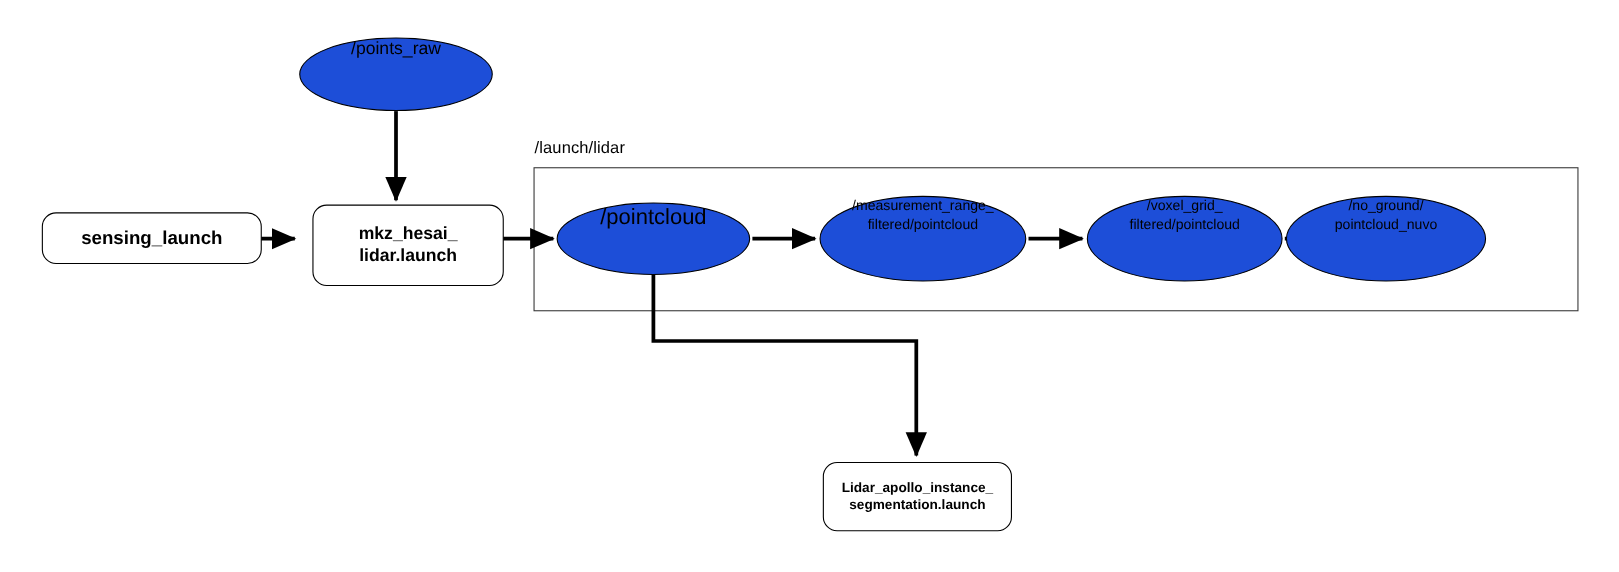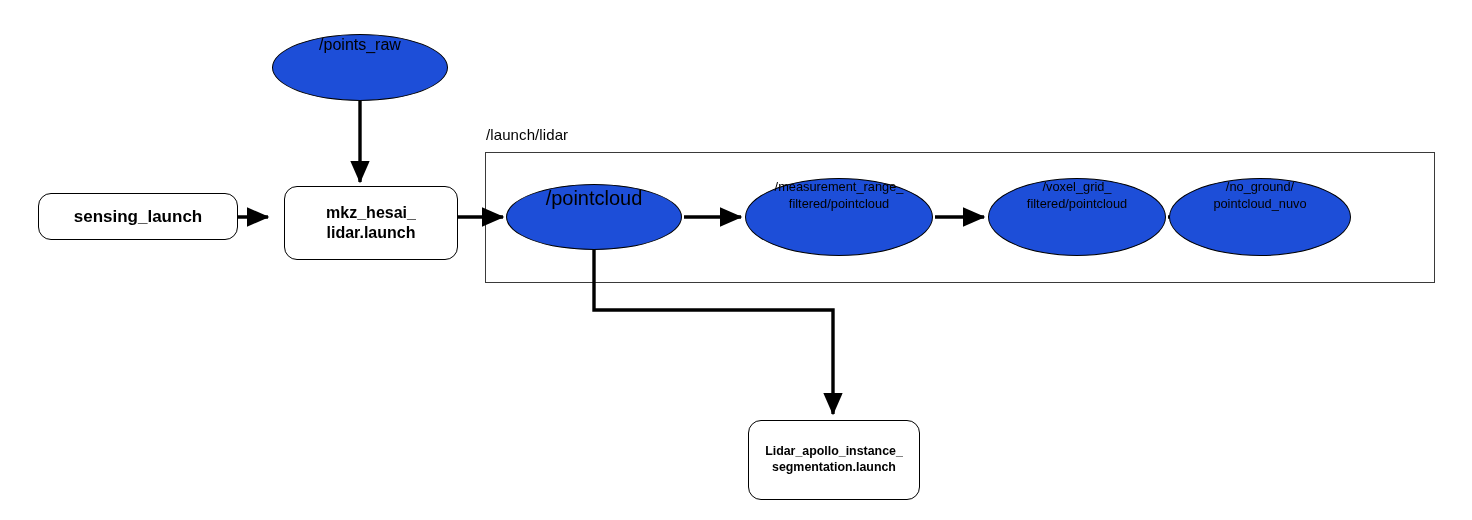--- a/index.html
+++ b/index.html
@@ -106,17 +106,17 @@
       <div class="node-ellipse" style="left: 272px; top: 34px; width: 176px; height: 67px; font-size: 16px; border-color: rgb(0, 0, 0);"><span>/points_raw</span></div>
       <div class="node-box" style="left: 273px; top: 186px; width: 174px; height: 74px; font-size: 16px; border-color: rgb(0, 0, 0); margin-left: 11px;"><span>mkz_hesai_
 lidar.launch</span></div>
       <div class="node-ellipse" style="left: 506px; top: 184px; width: 176px; height: 66px; font-size: 20px; border-color: rgb(0, 0, 0);"><span>/pointcloud</span></div>
       <div class="node-ellipse" style="left: 745px; top: 178px; width: 188px; height: 78px; font-size: 12.8px; border-color: rgb(0, 0, 0);"><span>/measurement_range_
 filtered/pointcloud</span></div>
       <div class="node-ellipse" style="left: 988px; top: 178px; width: 178px; height: 78px; font-size: 12.8px; border-color: rgb(0, 0, 0);"><span>/voxel_grid_
 filtered/pointcloud</span></div>
       <div class="node-ellipse" style="left: 1169px; top: 178px; width: 182px; height: 78px; font-size: 12.8px; border-color: rgb(0, 0, 0);"><span>/no_ground/
 pointcloud_nuvo</span></div>
-      <div class="node-box" style="left: 748px; top: 420px; width: 172px; height: 80px; font-size: 12.4px; border-color: rgb(0, 0, 0);"><span>Lidar_apollo_instance_
+      <div class="node-box" style="left: 748px; top: 420px; width: 172px; height: 63px; font-size: 12.4px; border-color: rgb(0, 0, 0);"><span>Lidar_apollo_instance_
 segmentation.launch</span></div>
     </div>
 
 </div>
 
 </body></html>

